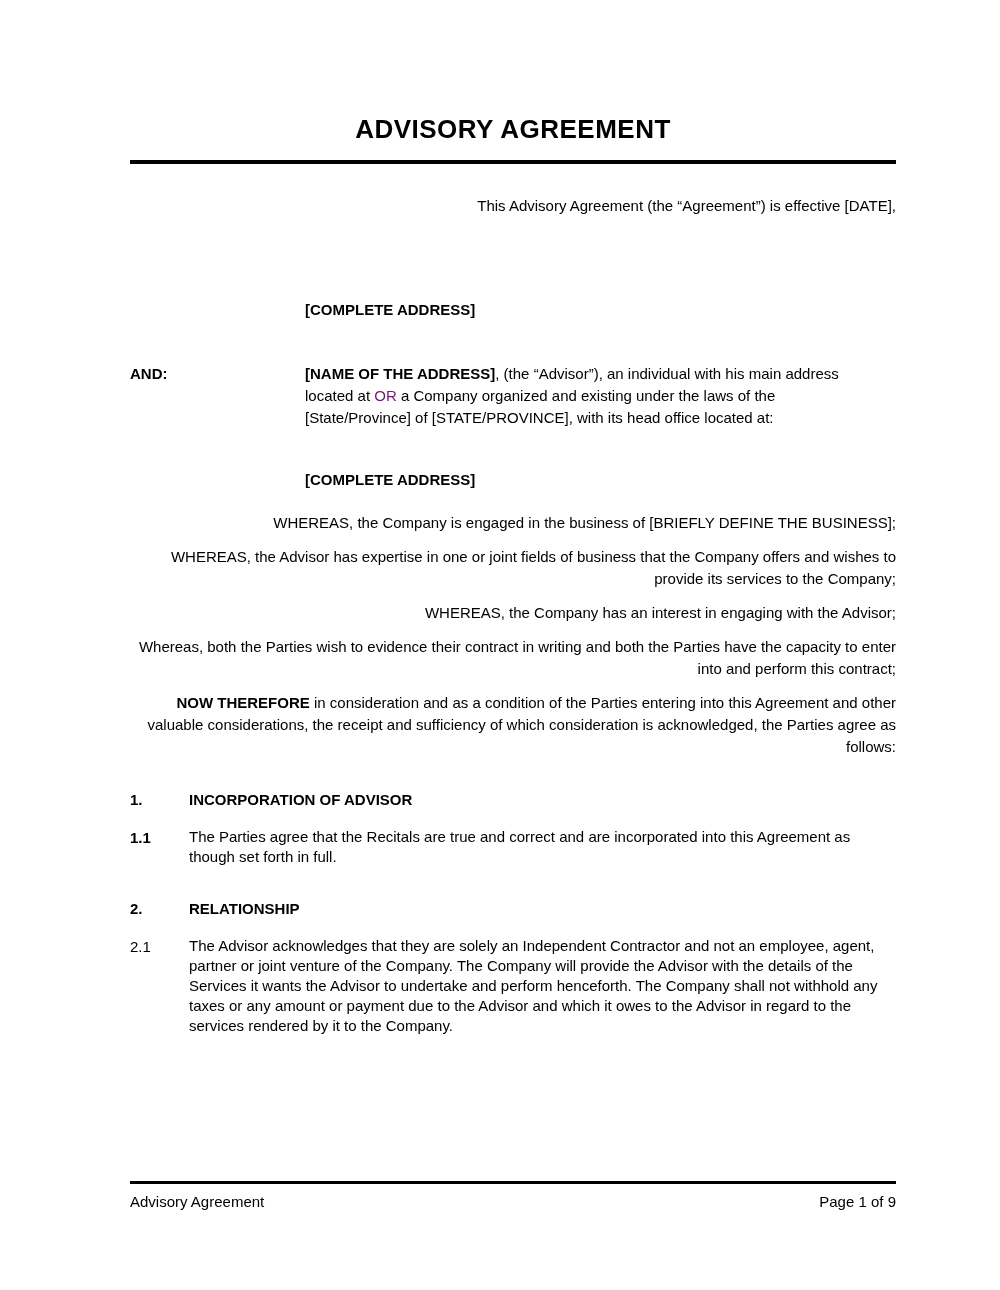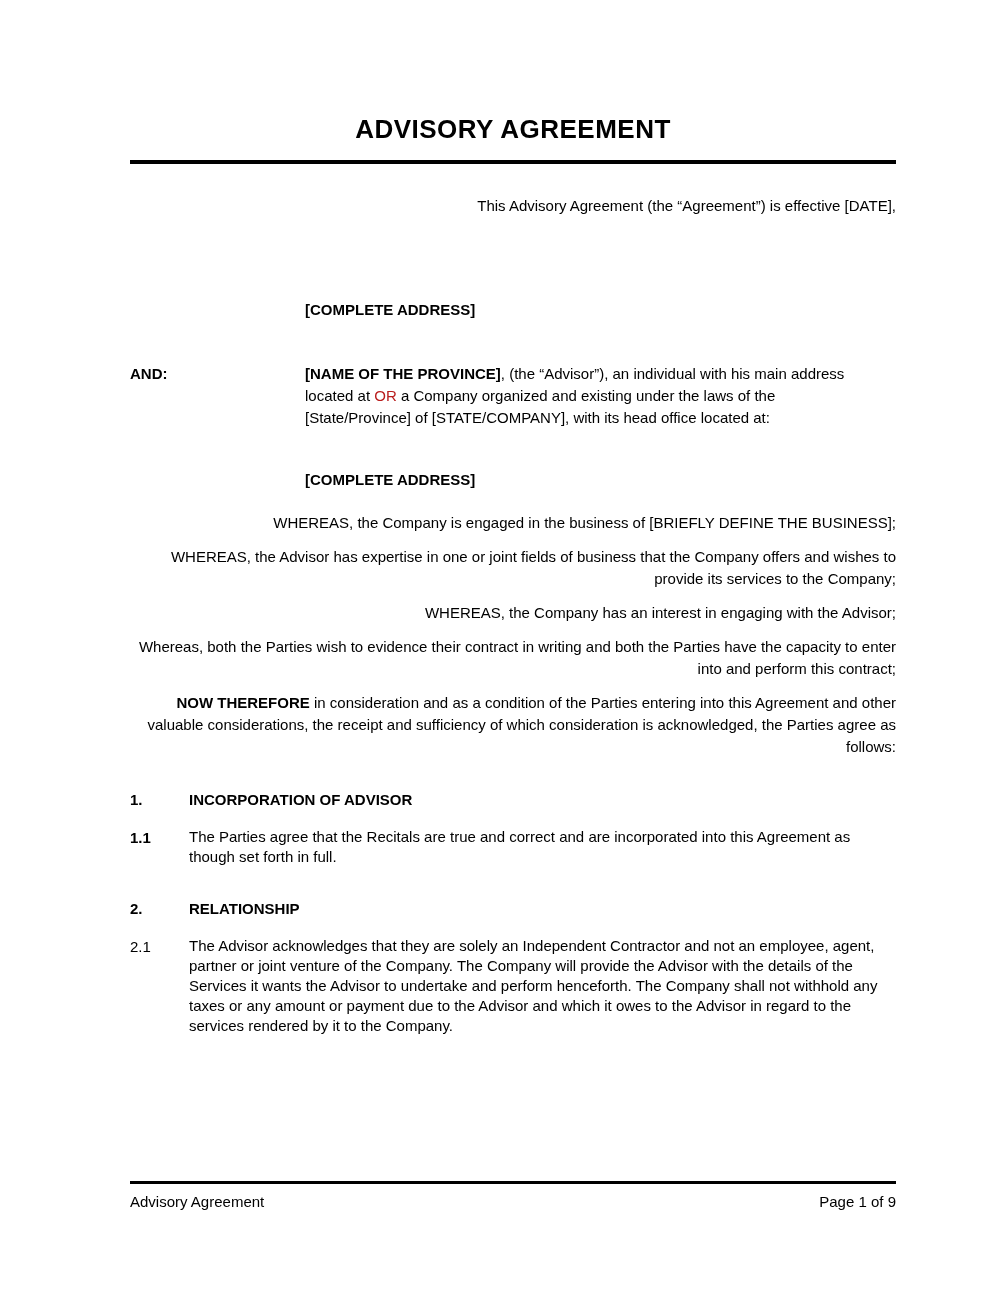--- a/index.html
+++ b/index.html
@@ -43,21 +43,21 @@
     display: grid;
     grid-template-columns: 175px 1fr;
   }
   .party-label { font-weight: bold; }
   .party-text { max-width: 578px; }
   .party-address {
     font-weight: bold;
     margin-top: 40px;
   }
   .bold { font-weight: bold; }
-  .muted-or { color: #b91c1c; }
+  .muted-or { color: #701a75; }
 
   .para-collectively { margin-top: 43px; }
   .para-whereas-1 { margin-top: 21px; }
   .para-whereas-2, .para-whereas-3, .para-whereas-4 { margin-top: 12px; }
   .para-now { margin-top: 12px; }
 
   .section-heading {
     display: grid;
     grid-template-columns: 59px 1fr;
     font-weight: bold;
@@ -99,21 +99,21 @@
   <div class="party-block">
     <div class="party-row">
       <div></div>
       <div class="party-address">[COMPLETE ADDRESS]</div>
     </div>
   </div>
 
   <div class="party-block">
     <div class="party-row">
       <div class="party-label">AND:</div>
-      <div class="party-text"><span class="bold">[NAME OF THE PROVINCE]</span><span>, (the “Advisor”), an individual with his main address located at </span><span class="muted-or">OR</span><span> a Company organized and existing under the laws of the [State/Province] of [STATE/COMPANY], with its head office located at:</span></div>
+      <div class="party-text"><span class="bold">[NAME OF THE ADDRESS]</span><span>, (the “Advisor”), an individual with his main address located at </span><span class="muted-or">OR</span><span> a Company organized and existing under the laws of the [State/Province] of [STATE/PROVINCE], with its head office located at:</span></div>
     </div>
     <div class="party-row">
       <div></div>
       <div class="party-address">[COMPLETE ADDRESS]</div>
     </div>
   </div>
 
   <p class="para-whereas-1">WHEREAS, the Company is engaged in the business of [BRIEFLY DEFINE THE BUSINESS];</p>
   <p class="para-whereas-2">WHEREAS, the Advisor has expertise in one or joint fields of business that the Company offers and wishes to provide its services to the Company;</p>
   <p class="para-whereas-3">WHEREAS, the Company has an interest in engaging with the Advisor;</p>

